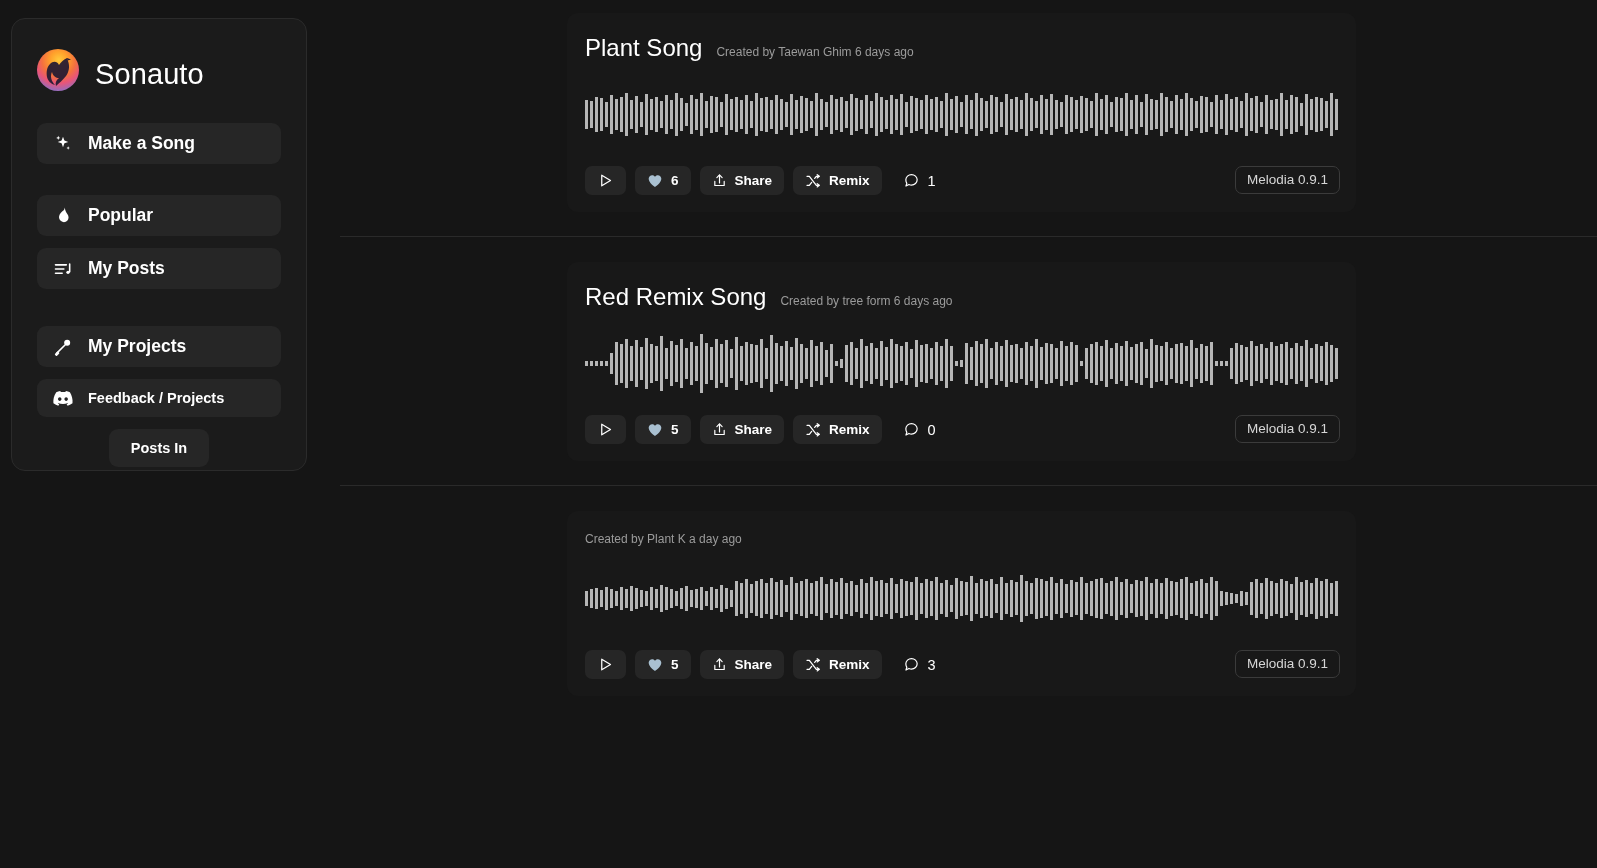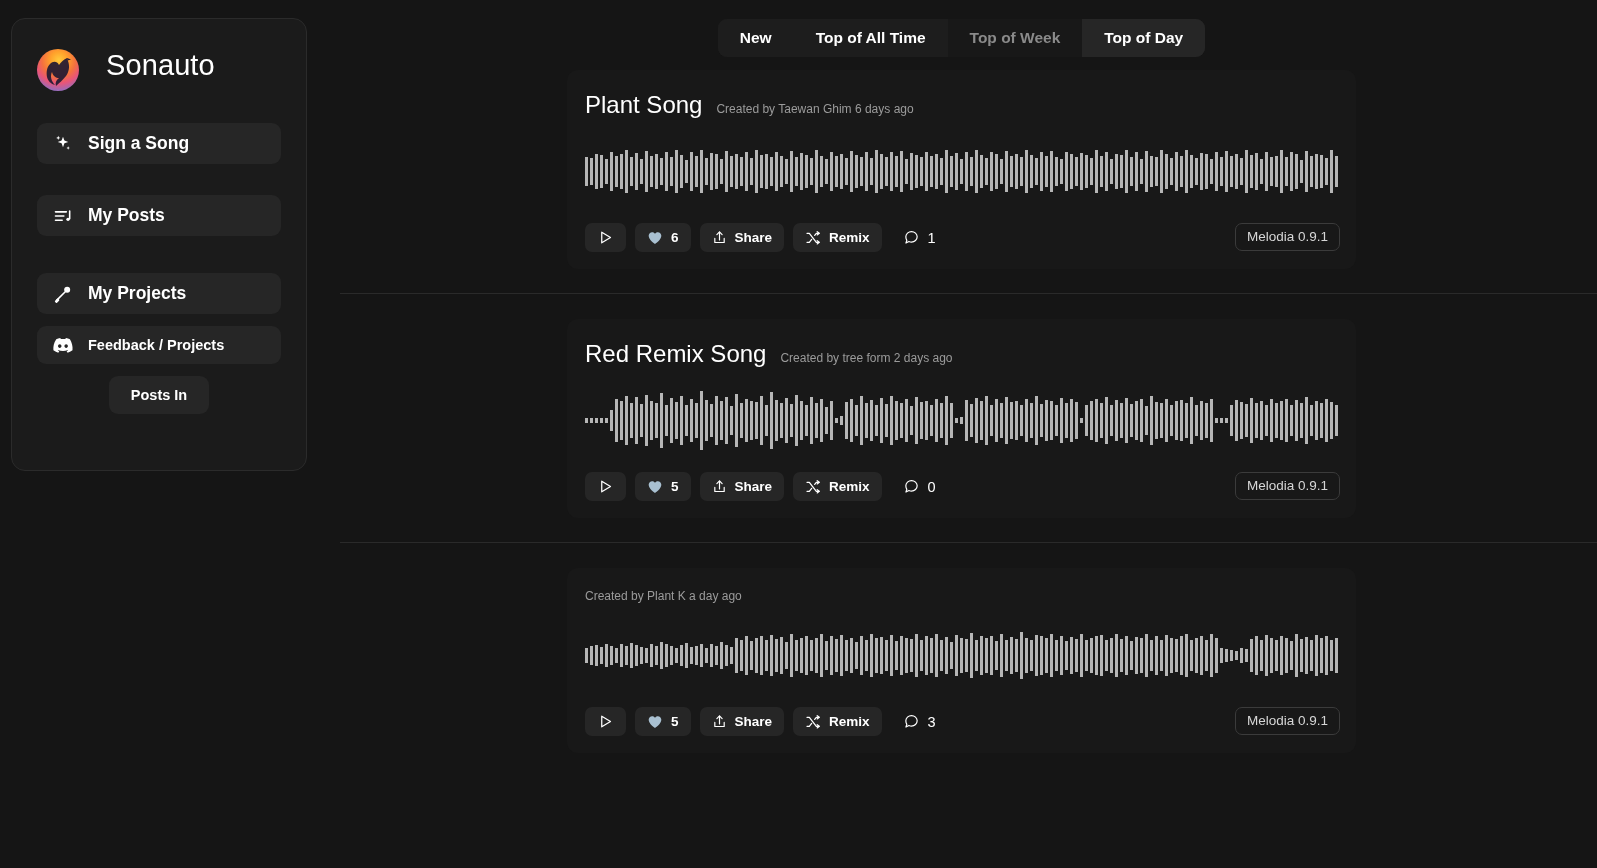--- a/index.html
+++ b/index.html
@@ -14,21 +14,21 @@
 
   
   #sidebar {
     position: absolute; left: 11px; top: 18px;
     width: 296px; height: 453px;
     background: #1b1b1b;
     border: 1px solid #2b2b2b;
     border-radius: 14px;
     padding: 30px 25px 0 25px;
   }
-  .brand { display: flex; align-items: flex-start; gap: 27px; margin-bottom: 32px; }
+  .brand { display: flex; align-items: flex-end; gap: 16px; margin-bottom: 32px; }
   .brand-logo {
     width: 42px; height: 42px; border-radius: 50%;
     background: radial-gradient(circle at 52% 26%, #ffc93c 0%, #ffa12b 22%, #f4713f 44%, #e8557a 62%, #8d6fc4 84%, #6f64c0 100%);
     position: relative; overflow: hidden; flex: 0 0 auto;
   }
   .brand-logo svg { position: absolute; left: 0; top: 0; }
   .brand-name {
     font-size: 29px; color: #ffffff; font-weight: 400; letter-spacing: 0.1px;
   }
 
@@ -142,23 +142,31 @@
   </div>
 
   <div class="nav-btn" id="nav-make">
     <span class="ico">
       <svg width="20" height="20" viewBox="0 0 24 24" fill="#ffffff">
         <path d="M12 3.2 l1.7 4.6 4.6 1.7 -4.6 1.7 -1.7 4.6 -1.7 -4.6 -4.6 -1.7 4.6 -1.7 Z"></path>
         <path d="M6.3 2.2 l0.7 1.8 1.8 0.7 -1.8 0.7 -0.7 1.8 -0.7 -1.8 -1.8 -0.7 1.8 -0.7 Z"></path>
         <path d="M18.2 14.6 l0.6 1.5 1.5 0.6 -1.5 0.6 -0.6 1.5 -0.6 -1.5 -1.5 -0.6 1.5 -0.6 Z"></path>
       </svg>
     </span>
-    <span class="lbl">Sign a Song</span>
+    <span class="lbl">Make a Song</span>
   </div>
 
+  <div class="nav-btn">
+    <span class="ico">
+      <svg width="19" height="19" viewBox="0 0 24 24" fill="#ffffff">
+        <path d="M13.5 2 C13.5 6 10 6.5 8 9.5 C6.4 11.9 6 13.9 6.6 15.9 C7.4 18.6 9.9 20.4 12.6 20.4 C15.9 20.4 18.4 17.9 18.4 14.6 C18.4 11.4 16.4 9.8 15.2 7.6 C14.2 5.8 14 3.8 13.5 2 Z"></path>
+      </svg>
+    </span>
+    <span class="lbl">Popular</span>
+  </div>
 
   <div class="nav-btn" id="nav-posts">
     <span class="ico">
       <svg width="20" height="20" viewBox="0 0 24 24" fill="none" stroke="#ffffff" stroke-width="1.9" stroke-linecap="round">
         <path d="M3 7 H16"></path>
           <path d="M3 12 H13"></path>
           <path d="M3 17 H11"></path>
         <path d="M20 6 V15.2"></path>
         <circle cx="18" cy="16" r="2" fill="#ffffff" stroke="none"></circle>
       </svg>
@@ -186,28 +194,20 @@
     <span class="lbl">Feedback / Projects</span>
   </div>
 
   <div id="signin-wrap">
     <button id="signin">Posts In</button>
   </div>
 </div>
 
 <div id="main">
 
-  <div id="tabs">
-    <div id="tabs-inner">
-        <div class="tab">New</div>
-        <div class="tab">Top of All Time</div>
-        <div class="tab dim">Top of Week</div>
-        <div class="tab active">Top of Day</div>
-      </div>
-  </div>
 
   <div id="cards">
       <div class="card-wrap" style="padding-top: 0px; padding-bottom: 0px;">
         <div class="card">
           <div class="card-head">
             <div class="song-title">Plant Song</div>
             <div class="song-meta">Created by Taewan Ghim 6 days ago</div>
           </div>
           <div class="waveform">
             <i style="height: 35%;"></i>
@@ -410,21 +410,21 @@
             </div>
             <div class="badge">Melodia 0.9.1</div>
           </div>
         </div>
       </div>
       <div class="card-wrap" style="padding-top: 50px; padding-bottom: 0px;">
         <div class="divider" style="top: 24px;"></div>
         <div class="card">
           <div class="card-head">
             <div class="song-title">Red Remix Song</div>
-            <div class="song-meta">Created by tree form 2 days ago</div>
+            <div class="song-meta">Created by tree form 6 days ago</div>
           </div>
           <div class="waveform">
             <i style="height: 5%;"></i>
             <i style="height: 7%;"></i>
             <i style="height: 6%;"></i>
             <i style="height: 7%;"></i>
             <i style="height: 5%;"></i>
             <i style="height: 25%;"></i>
             <i style="height: 53%;"></i>
             <i style="height: 46%;"></i>

